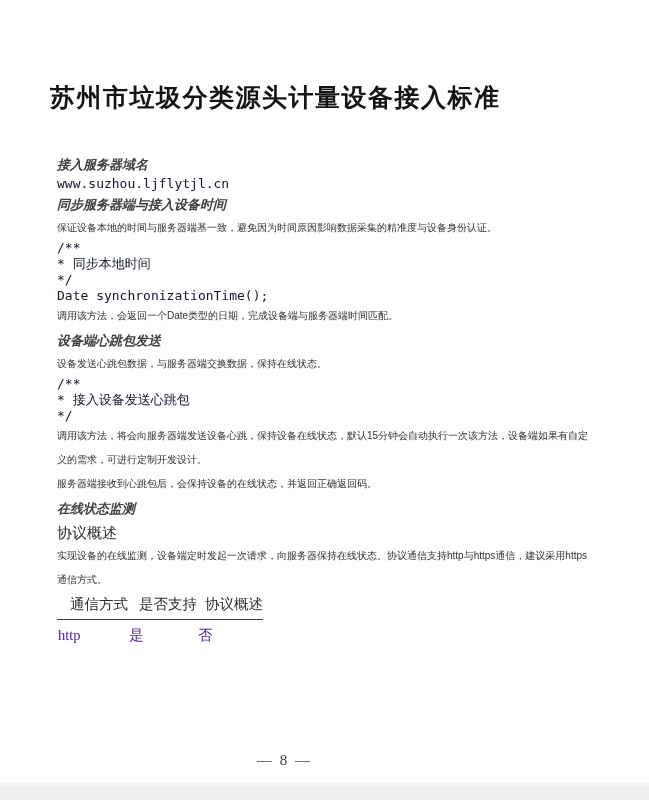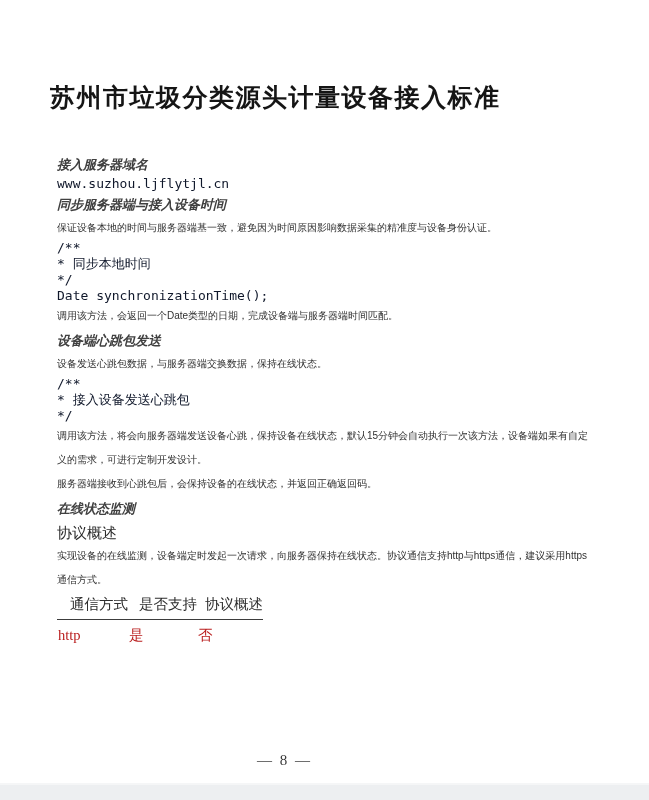--- a/index.html
+++ b/index.html
@@ -41,21 +41,21 @@
   }
   table.comm { border-collapse: collapse; margin-top: 3px; }
   table.comm thead tr { border-bottom: 1.5px solid #3c3c3c; }
   table.comm th {
     font-size: 14.5px; font-weight: 400; text-align: right;
     padding: 0 0 5px 0; color: #2c2c2c;
   }
   table.comm th.c1 { width: 71px; }
   table.comm th.c2 { width: 69px; }
   table.comm th.c3 { width: 66px; }
-  table.comm td { font-size: 14.5px; padding-top: 6px; color: #b91c1c; margin-top: 20px; }
+  table.comm td { font-size: 14.5px; padding-top: 6px; color: #4c1d95; margin-top: 20px; }
   td.latin { font-family: "Liberation Serif", serif; font-size: 14px; }
   .footer {
     position: absolute; top: 752px; left: -40px; width: 100%;
     text-align: center;
     font-family: "Liberation Serif", serif;
     font-size: 15px; color: #3a3a3a; letter-spacing: 2px;
   }
   .scan-band {
     position: absolute; left: 0; bottom: 0; width: 100%; height: 17px;
     background: #edeff1; border-top: 2px solid #f5f6f7;

